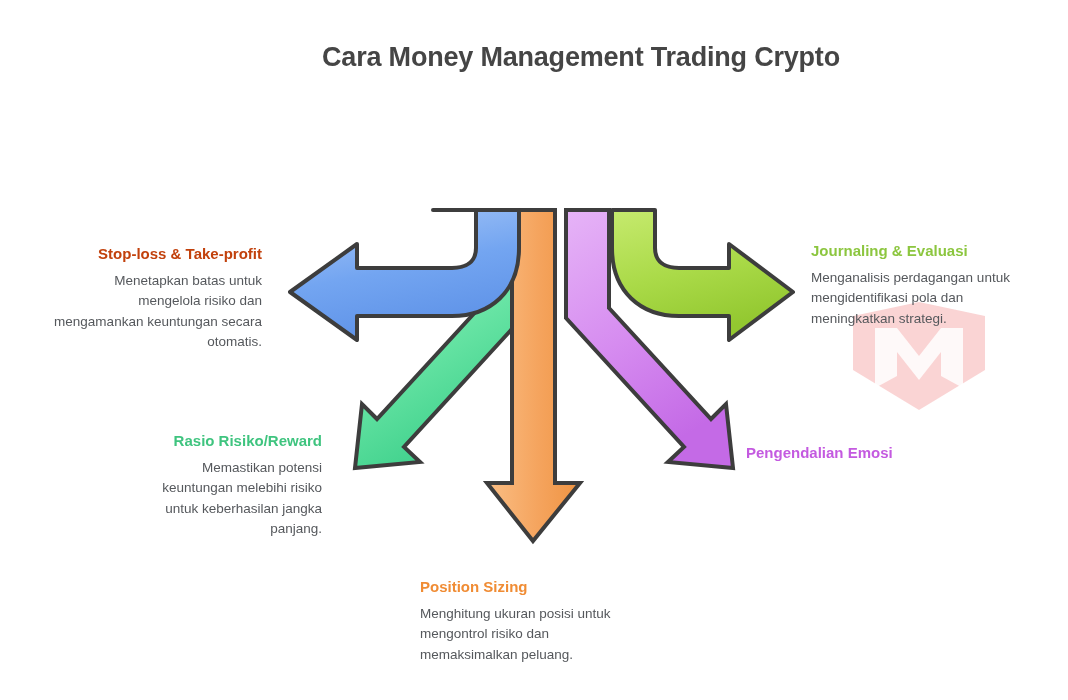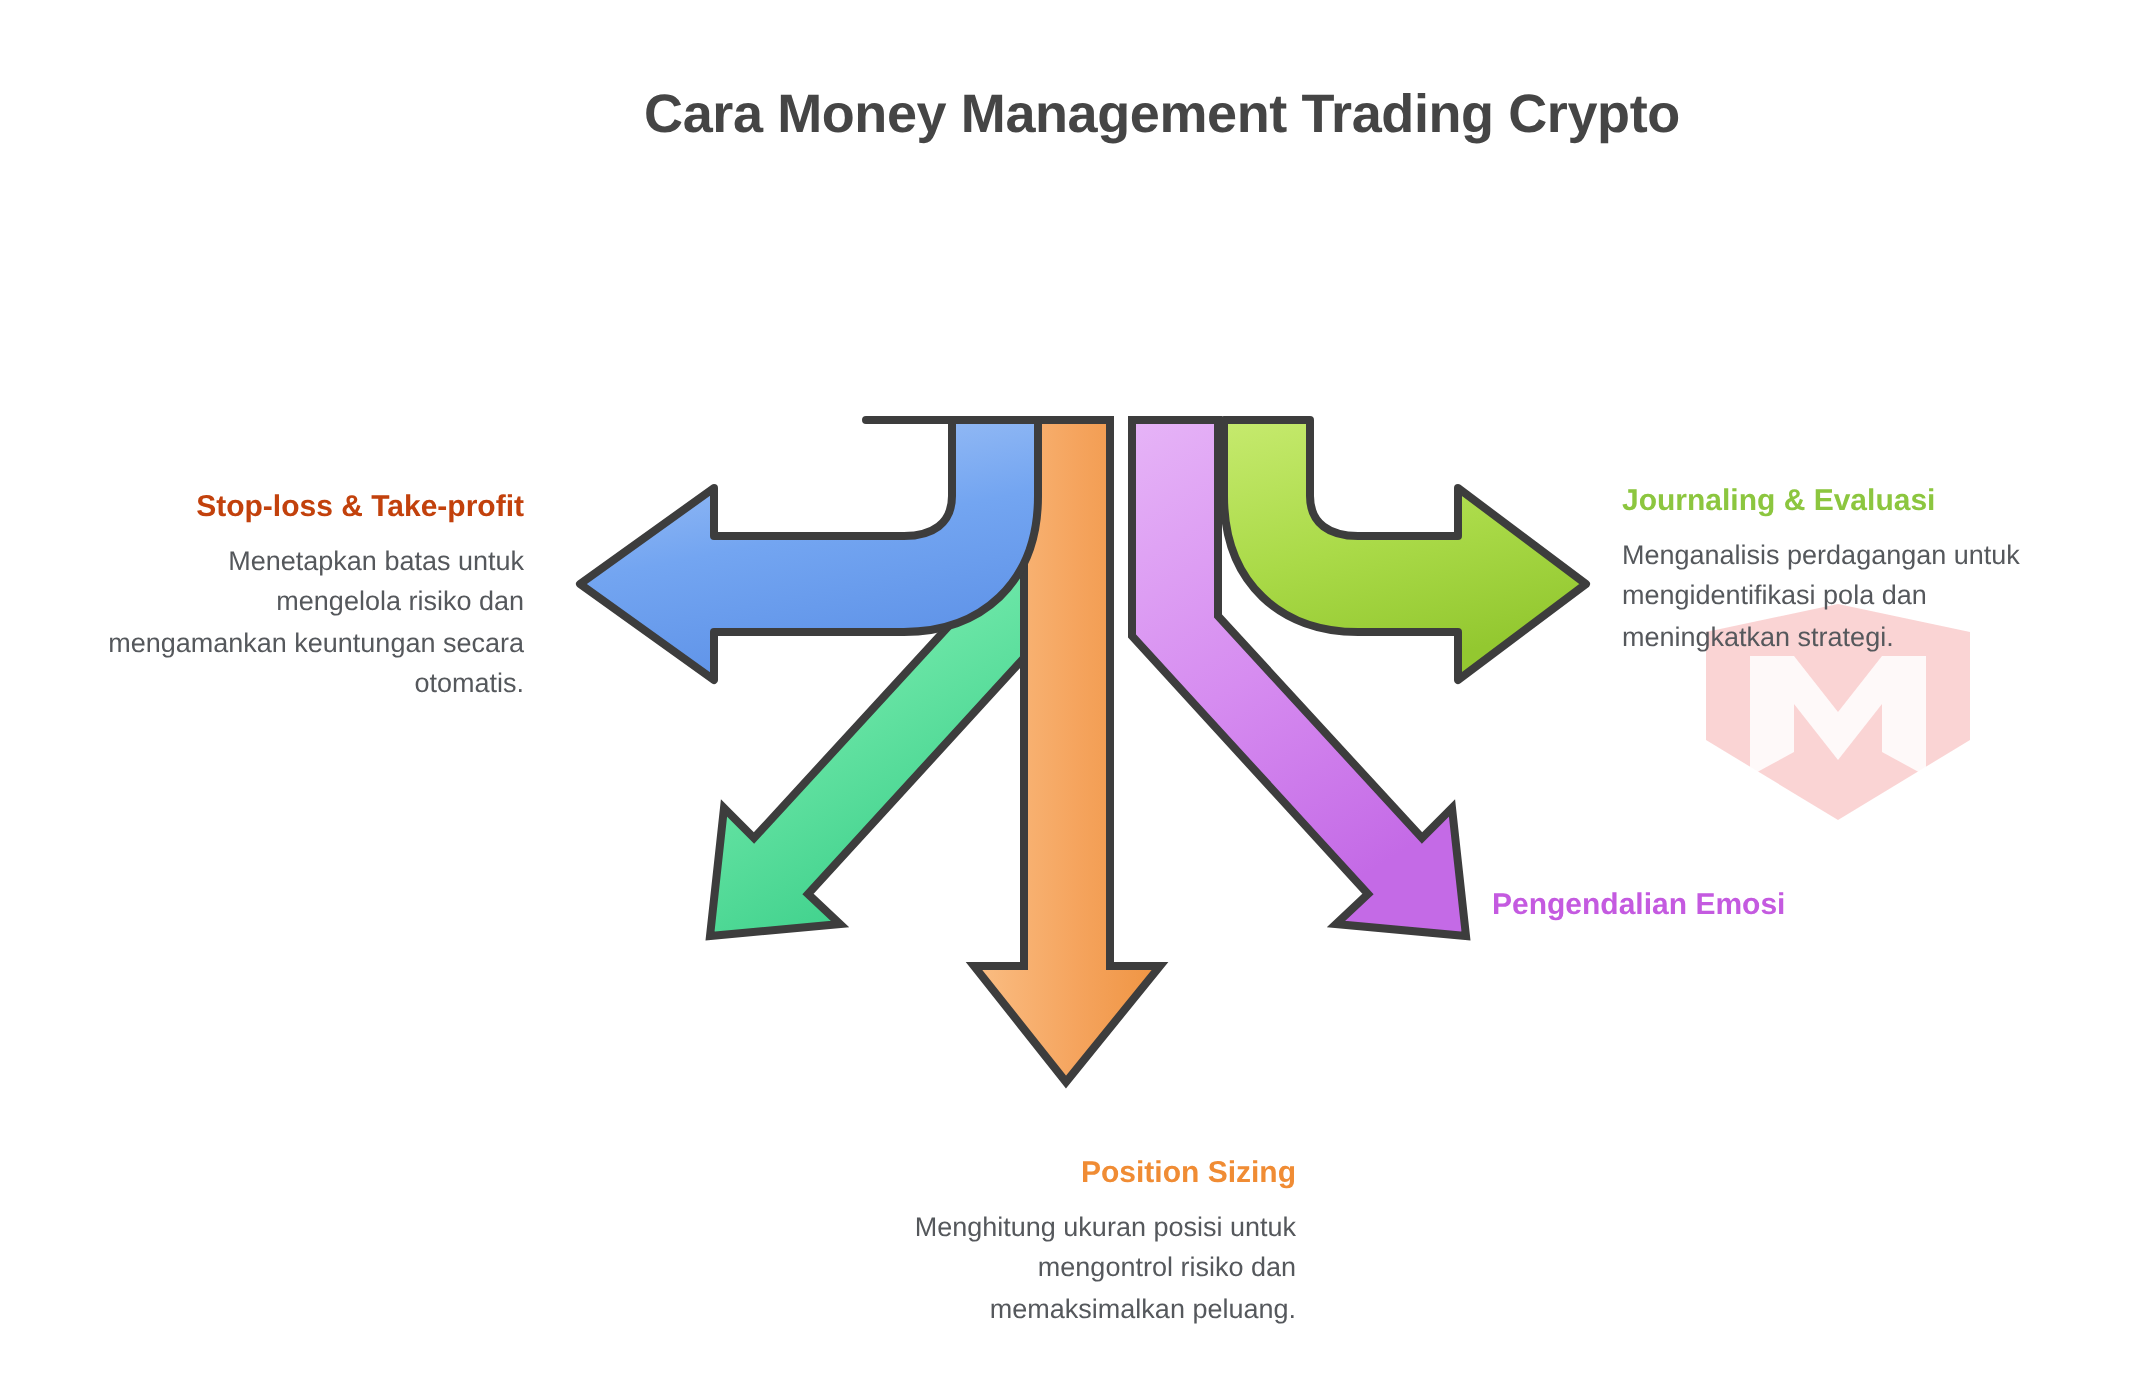--- a/index.html
+++ b/index.html
@@ -186,22 +186,26 @@
   <svg id="watermark" viewBox="0 0 148 112">
     <path fill="#f08080" opacity="0.75" d="M 8,16 L 74,2 L 140,16 L 140,70 L 74,110 L 8,70 Z"></path>
     <path fill="#ffffff" opacity="0.85" d="M 30,28 L 52,28 L 74,56 L 96,28 L 118,28 L 118,88 L 96,76 L 96,52 L 74,80 L 52,52 L 52,76 L 30,88 Z"></path>
   </svg>
 
   <div id="label-stoploss" class="label-block align-right" style="text-align: right;">
     <div class="label-title" style="color: #c2410c;">Stop-loss &amp; Take-profit</div>
     <div class="label-desc">Menetapkan batas untuk mengelola risiko dan mengamankan keuntungan secara otomatis.</div>
   </div>
 
-
-  <div id="label-position" class="label-block align-center" style="text-align: right;">
+  <div id="label-rasio" class="label-block align-right" style="text-align: right;">
+    <div class="label-title" style="color: rgb(63, 196, 127);">Rasio Risiko/Reward</div>
+    <div class="label-desc">Memastikan potensi keuntungan melebihi risiko untuk keberhasilan jangka panjang.</div>
+  </div>
+
+  <div id="label-position" class="label-block align-center" style="text-align: left;">
     <div class="label-title" style="color: rgb(240, 140, 52);">Position Sizing</div>
     <div class="label-desc">Menghitung ukuran posisi untuk mengontrol risiko dan memaksimalkan peluang.</div>
   </div>
 
   <div id="label-emosi" class="label-block align-left" style="text-align: left;">
     <div class="label-title" style="color: rgb(196, 90, 224);">Pengendalian Emosi</div>
   </div>
 
   <div id="label-journaling" class="label-block align-left" style="text-align: left;">
     <div class="label-title" style="color: rgb(140, 198, 63);">Journaling &amp; Evaluasi</div>

